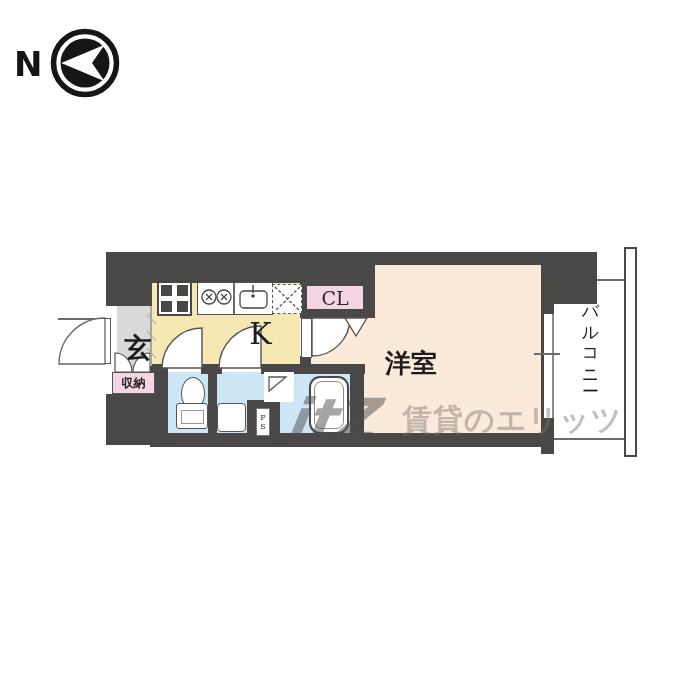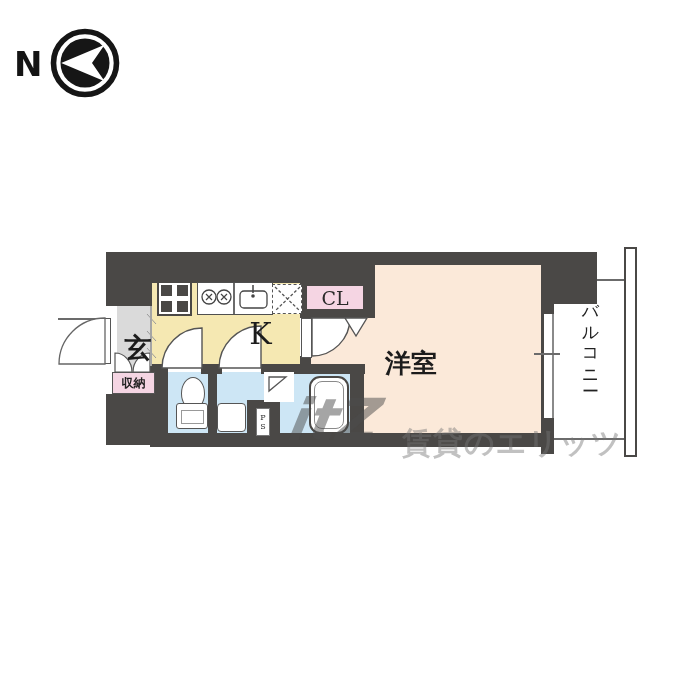--- a/index.html
+++ b/index.html
@@ -142,13 +142,13 @@
 </div>
 
 <div class="label vtext" style="left:120px;top:310px;font-size:27px;font-weight:bold;">玄</div>
 <div class="label" style="left:238px;top:316px;width:45px;text-align:center;font-size:30px;">K</div>
 <div class="label" style="left:385px;top:324px;width:140px;text-align:left;font-size:26px;font-weight:bold;line-height:30px;margin-top:24px;">
   <div>洋室</div>
 </div>
 <div class="label vtext" style="left:580px;top:292px;height:155px;font-size:17px;letter-spacing:3px;color:#222;">バルコニー</div>
 
 <div class="wm" style="left:291px;top:386px;font-size:58px;font-style:italic;transform:skewX(-12deg);color:rgba(75,75,75,0.5);">itZ</div>
-<div class="wm" style="left:402px;top:423px;font-size:30px;letter-spacing:1px;">賃貸のエリッツ</div>
+<div class="wm" style="left:402px;top:400px;font-size:30px;letter-spacing:1px;">賃貸のエリッツ</div>
 
 </body></html>

